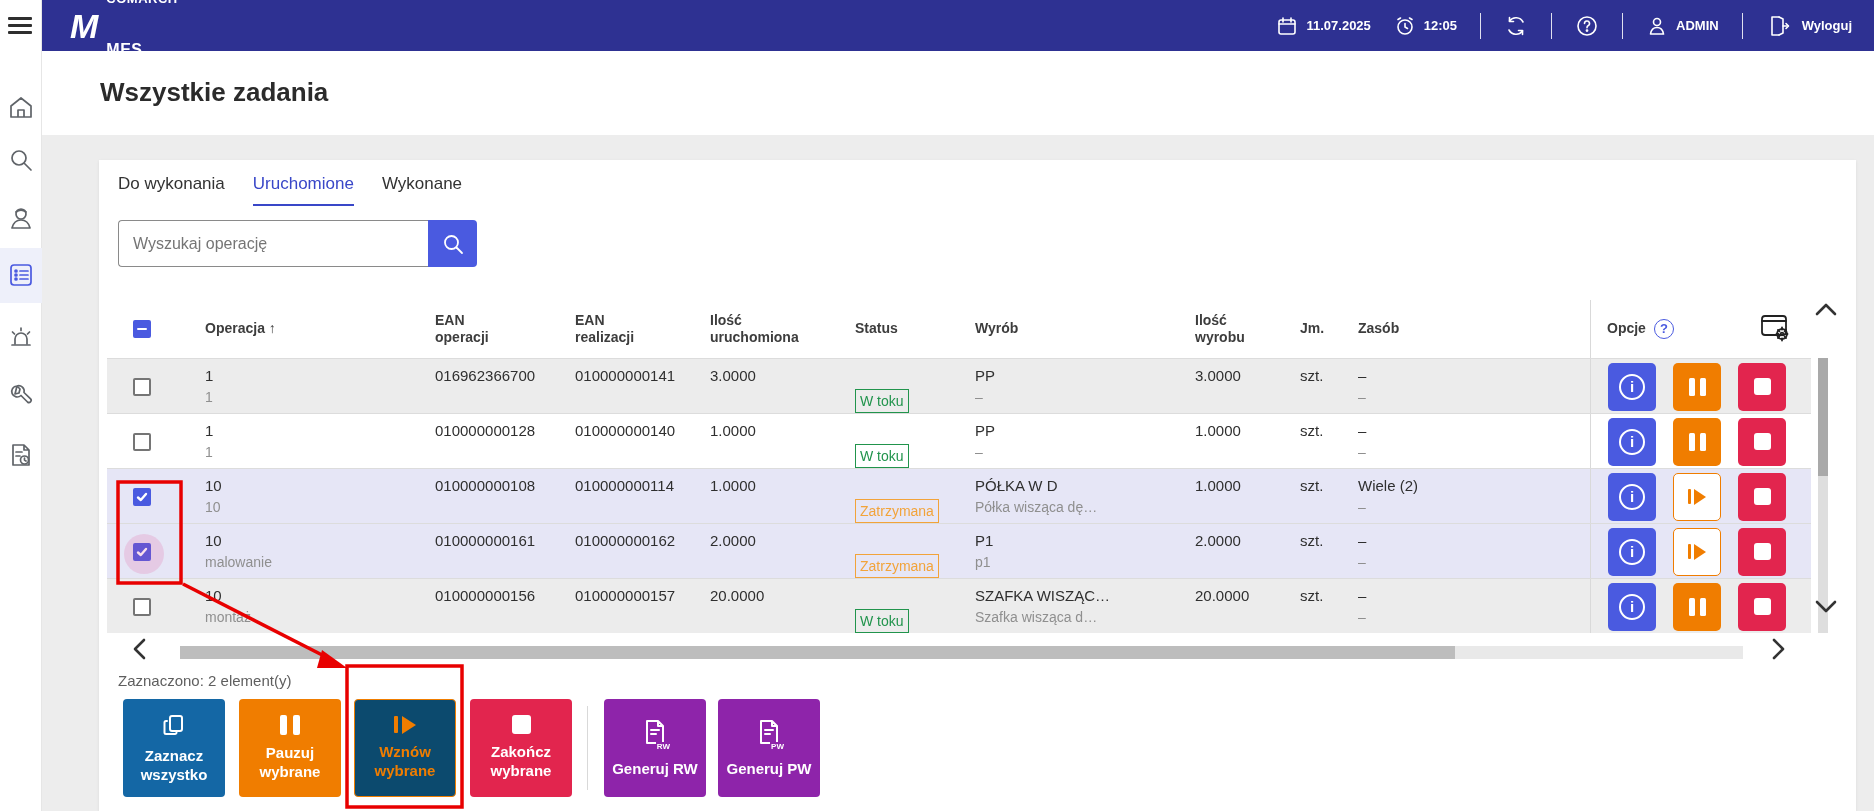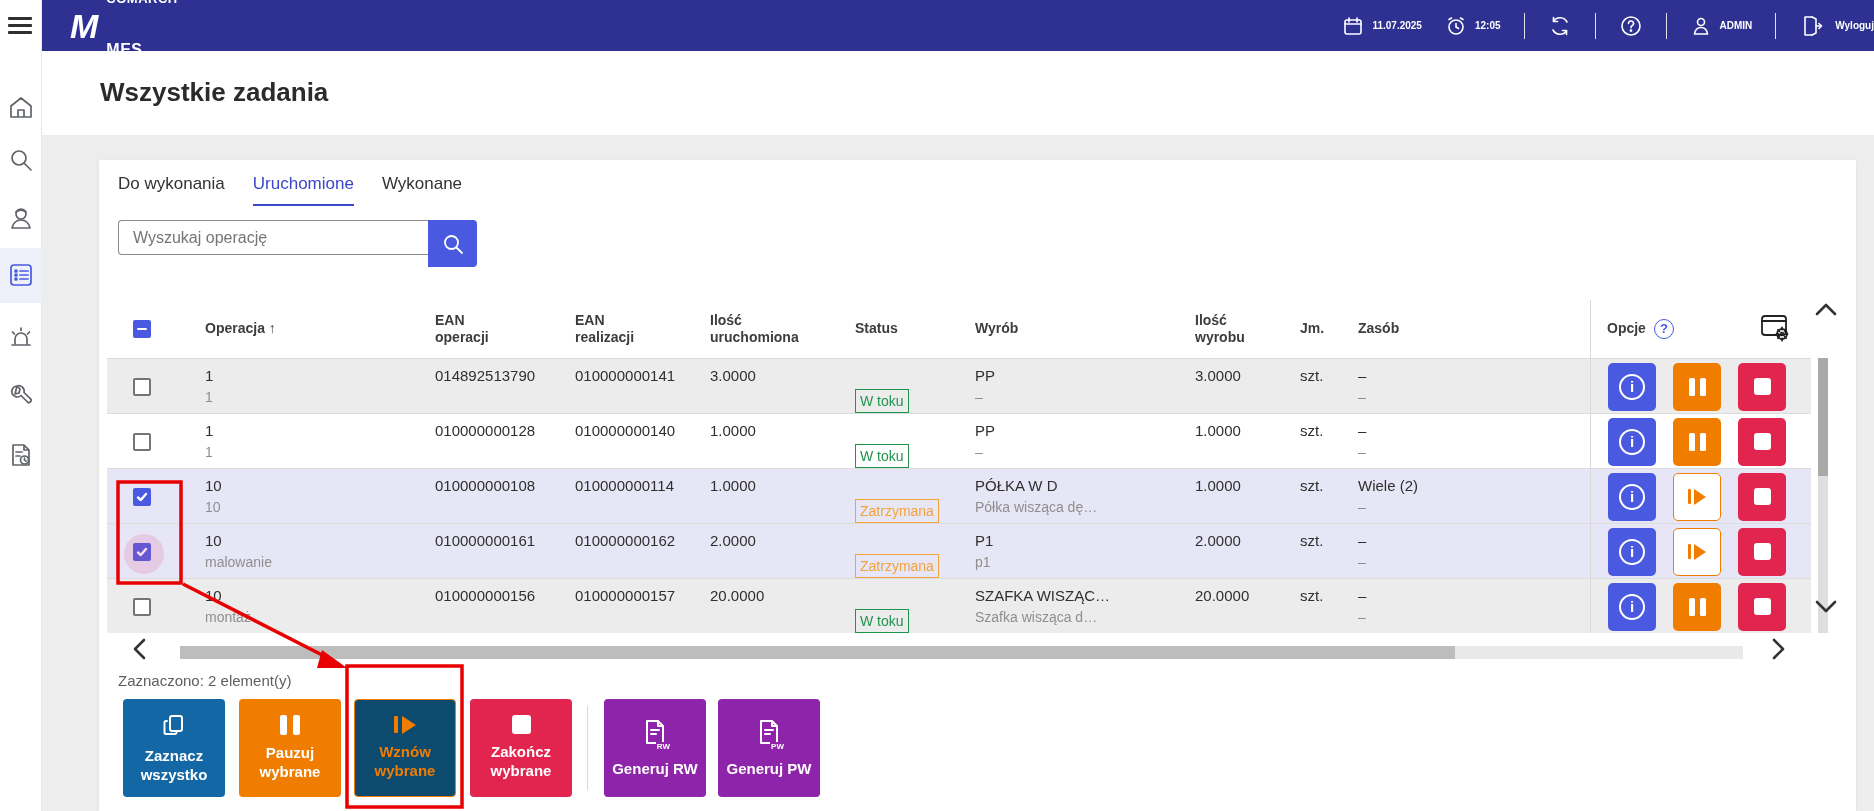--- a/index.html
+++ b/index.html
@@ -18,21 +18,21 @@
   .side-ic.active svg { stroke:#4a5ae0; }
 
   
   .topbar { position:absolute; left:42px; top:0; width:1832px; height:51px; background:#2e3192;
             display:flex; align-items:center; color:#fff; z-index:5; }
   .brand { display:flex; align-items:center; gap:10px; margin-left:28px; }
   .brand-m { font-style:italic; font-weight:bold; font-size:34px; line-height:1; letter-spacing:-2px; }
   .brand-txt { display:flex; flex-direction:column; line-height:1.05;gap:36px; }
   .brand-l1 { font-size:13px; font-weight:bold; letter-spacing:.5px; }
   .brand-l2 { font-size:16px; font-weight:bold; letter-spacing:.5px; }
-  .tb-right { margin-left:auto; display:flex; align-items:center; gap:23px; font-size:10px; font-weight:600; }
+  .tb-right { margin-left:auto; display:flex; align-items:center; gap:23px; padding-right:22px; font-size:13px; font-weight:600; }
   .tb-item { display:flex; align-items:center; gap:8px; cursor:pointer; }
   .tb-right svg { stroke:#fff; fill:none; stroke-width:1.6; stroke-linecap:round; stroke-linejoin:round; }
   .vsep { width:1px; height:26px; background:rgba(255,255,255,.85); }
   .logout-label { font-weight:bold; margin-left:4px; }
 
   
   .pagehead { position:absolute; left:42px; top:51px; width:1832px; height:84px; background:#fff; }
   .page-title { position:absolute; left:58px; top:26px; font-size:26px; color:#2b2b2b; }
   .daterange { position:absolute; right:8px; top:16px; width:358px; height:48px; border:1px solid #c9c9c9;
                border-radius:4px; display:flex; align-items:center; gap:13px; padding-left:16px;
@@ -44,21 +44,21 @@
   .card { position:absolute; left:99px; top:160px; width:1757px; height:651px; background:#fff;
           box-shadow:0 1px 3px rgba(0,0,0,.08); }
 
   
   .tabs { position:absolute; left:19px; top:14px; display:flex; gap:28px; font-size:17px; }
   .tab { padding-bottom:10px; cursor:pointer; color:#333; }
   .tab.active { color:#3947c8; border-bottom:2px solid #3947c8; }
 
   
   .searchbar { position:absolute; left:19px; top:60px; display:flex; }
-  .searchbar input { width:310px; height:35px; border:1px solid #8a8a8a; border-right:none;
+  .searchbar input { width:310px; height:47px; border:1px solid #8a8a8a; border-right:none;
                      border-radius:4px 0 0 4px; font-size:16px; padding:0 14px; color:#444;
                      font-family:"Liberation Sans", sans-serif; outline:none; }
   .searchbar input::placeholder { color:#757575; }
   .search-btn { width:49px; height:47px; background:#4a5ae0; border:none; border-radius:0 4px 4px 0;
                 display:flex; align-items:center; justify-content:center; cursor:pointer; }
   .search-btn svg { stroke:#fff; fill:none; stroke-width:1.8; stroke-linecap:round; }
 
   
   .thead { position:absolute; left:8px; top:140px; width:1704px; height:58px; font-size:14px;
            font-weight:bold; color:#3d3d3d; }
@@ -336,21 +336,21 @@
     </div>
 
     <div class="trow r-gray" style="top:198px">
       <div class="cell vcenter" style="left:26px">
           <span class="cb"></span>
         </div>
       <div class="cell" style="left:98px">
           <div class="main">1</div>
           <div class="sub">1</div>
         </div>
-      <div class="cell num" style="left:328px">014892513790</div>
+      <div class="cell num" style="left:328px">016962366700</div>
       <div class="cell num" style="left:468px">010000000141</div>
       <div class="cell num" style="left:603px">3.0000</div>
       <div class="cell vcenter" style="left:748px">
           <span class="badge green">W toku</span>
         </div>
       <div class="cell" style="left:868px">
           <div class="main">PP</div>
           <div class="sub">–</div>
         </div>
       <div class="cell num" style="left:1088px">3.0000</div>

